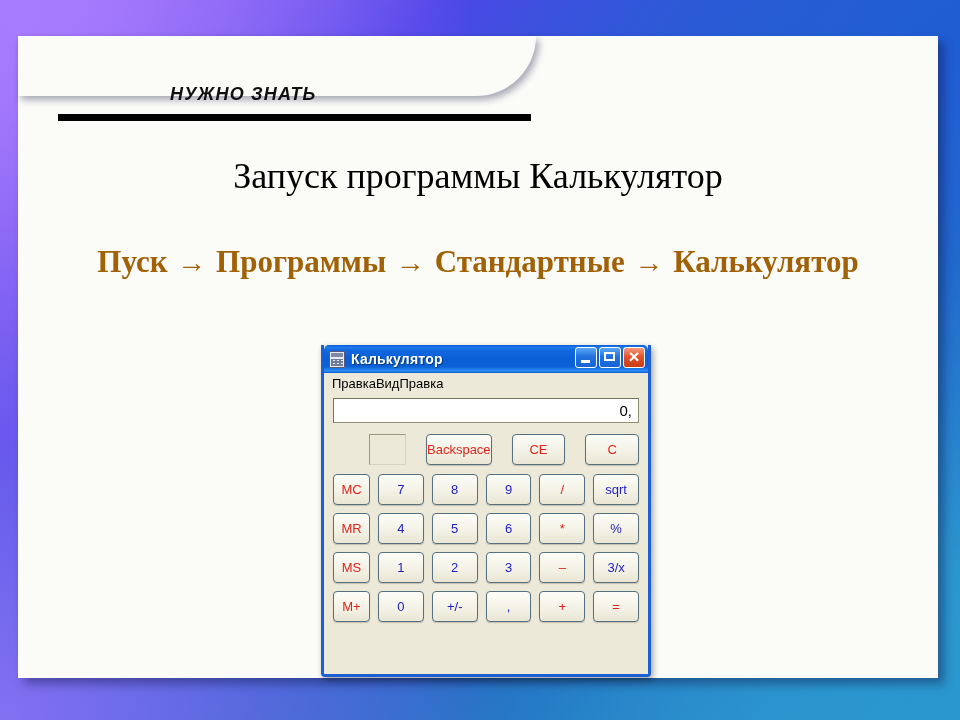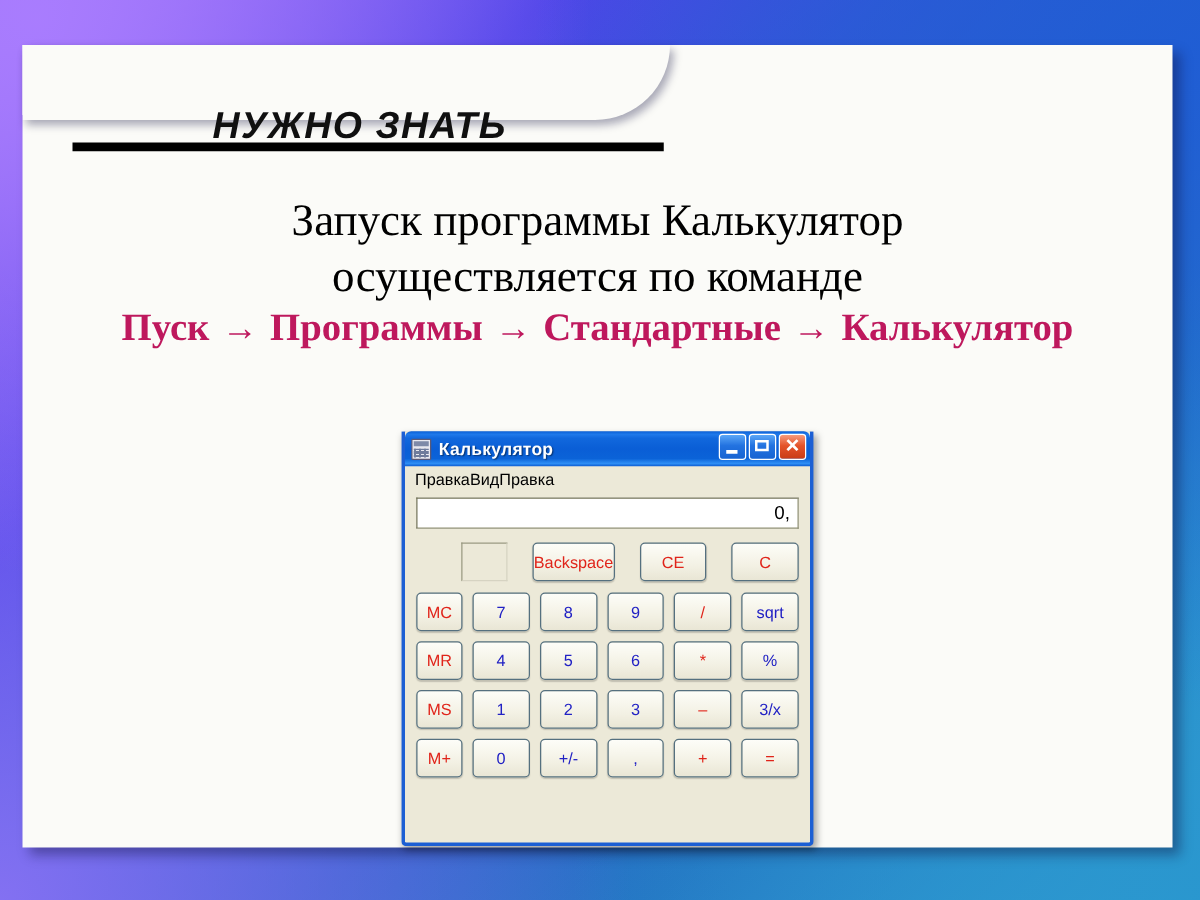--- a/index.html
+++ b/index.html
@@ -73,21 +73,21 @@
     border-bottom-right-radius: 60px;
     box-shadow: 3px 4px 7px rgba(15,15,60,0.35);
     z-index: 0;
   }
 
   #header-title {
     position: absolute;
     left: 152px;
     top: 48px;
     font-family: "Liberation Sans", sans-serif;
-    font-size: 30px;
+    font-size: 18px;
     font-style: italic;
     font-weight: bold;
     letter-spacing: 1.2px;
     color: #101010;
     white-space: nowrap;
   }
 
   #header-rule {
     position: absolute;
     left: 40px;
@@ -114,21 +114,21 @@
   }
   #path-line {
     position: absolute;
     left: 0;
     top: 208px;
     width: 920px;
     text-align: center;
     font-family: "Liberation Serif", serif;
     font-size: 31px;
     font-weight: bold;
-    color: #be185d;
+    color: #a16207;
     white-space: nowrap;
   }
   #path-line .arrow {
     font-weight: normal;
     font-size: 29px;
     padding: 0 2px;
   }
 
   
   #calculator-window {
@@ -330,21 +330,20 @@
 
     <div id="header-tab-shadow"></div>
     <div id="header-tab"></div>
 
     <div id="header-title">НУЖНО ЗНАТЬ</div>
 
     <div id="header-rule"></div>
 
     <div id="body-text">
       <div class="line-black">Запуск программы Калькулятор</div>
-      <div class="line-black">осуществляется по команде</div>
     </div>
 
     <div id="path-line">
       <span>Пуск</span>
       <span class="arrow">→</span>
       <span>Программы</span>
       <span class="arrow">→</span>
       <span>Стандартные</span>
       <span class="arrow">→</span>
       <span>Калькулятор</span>

